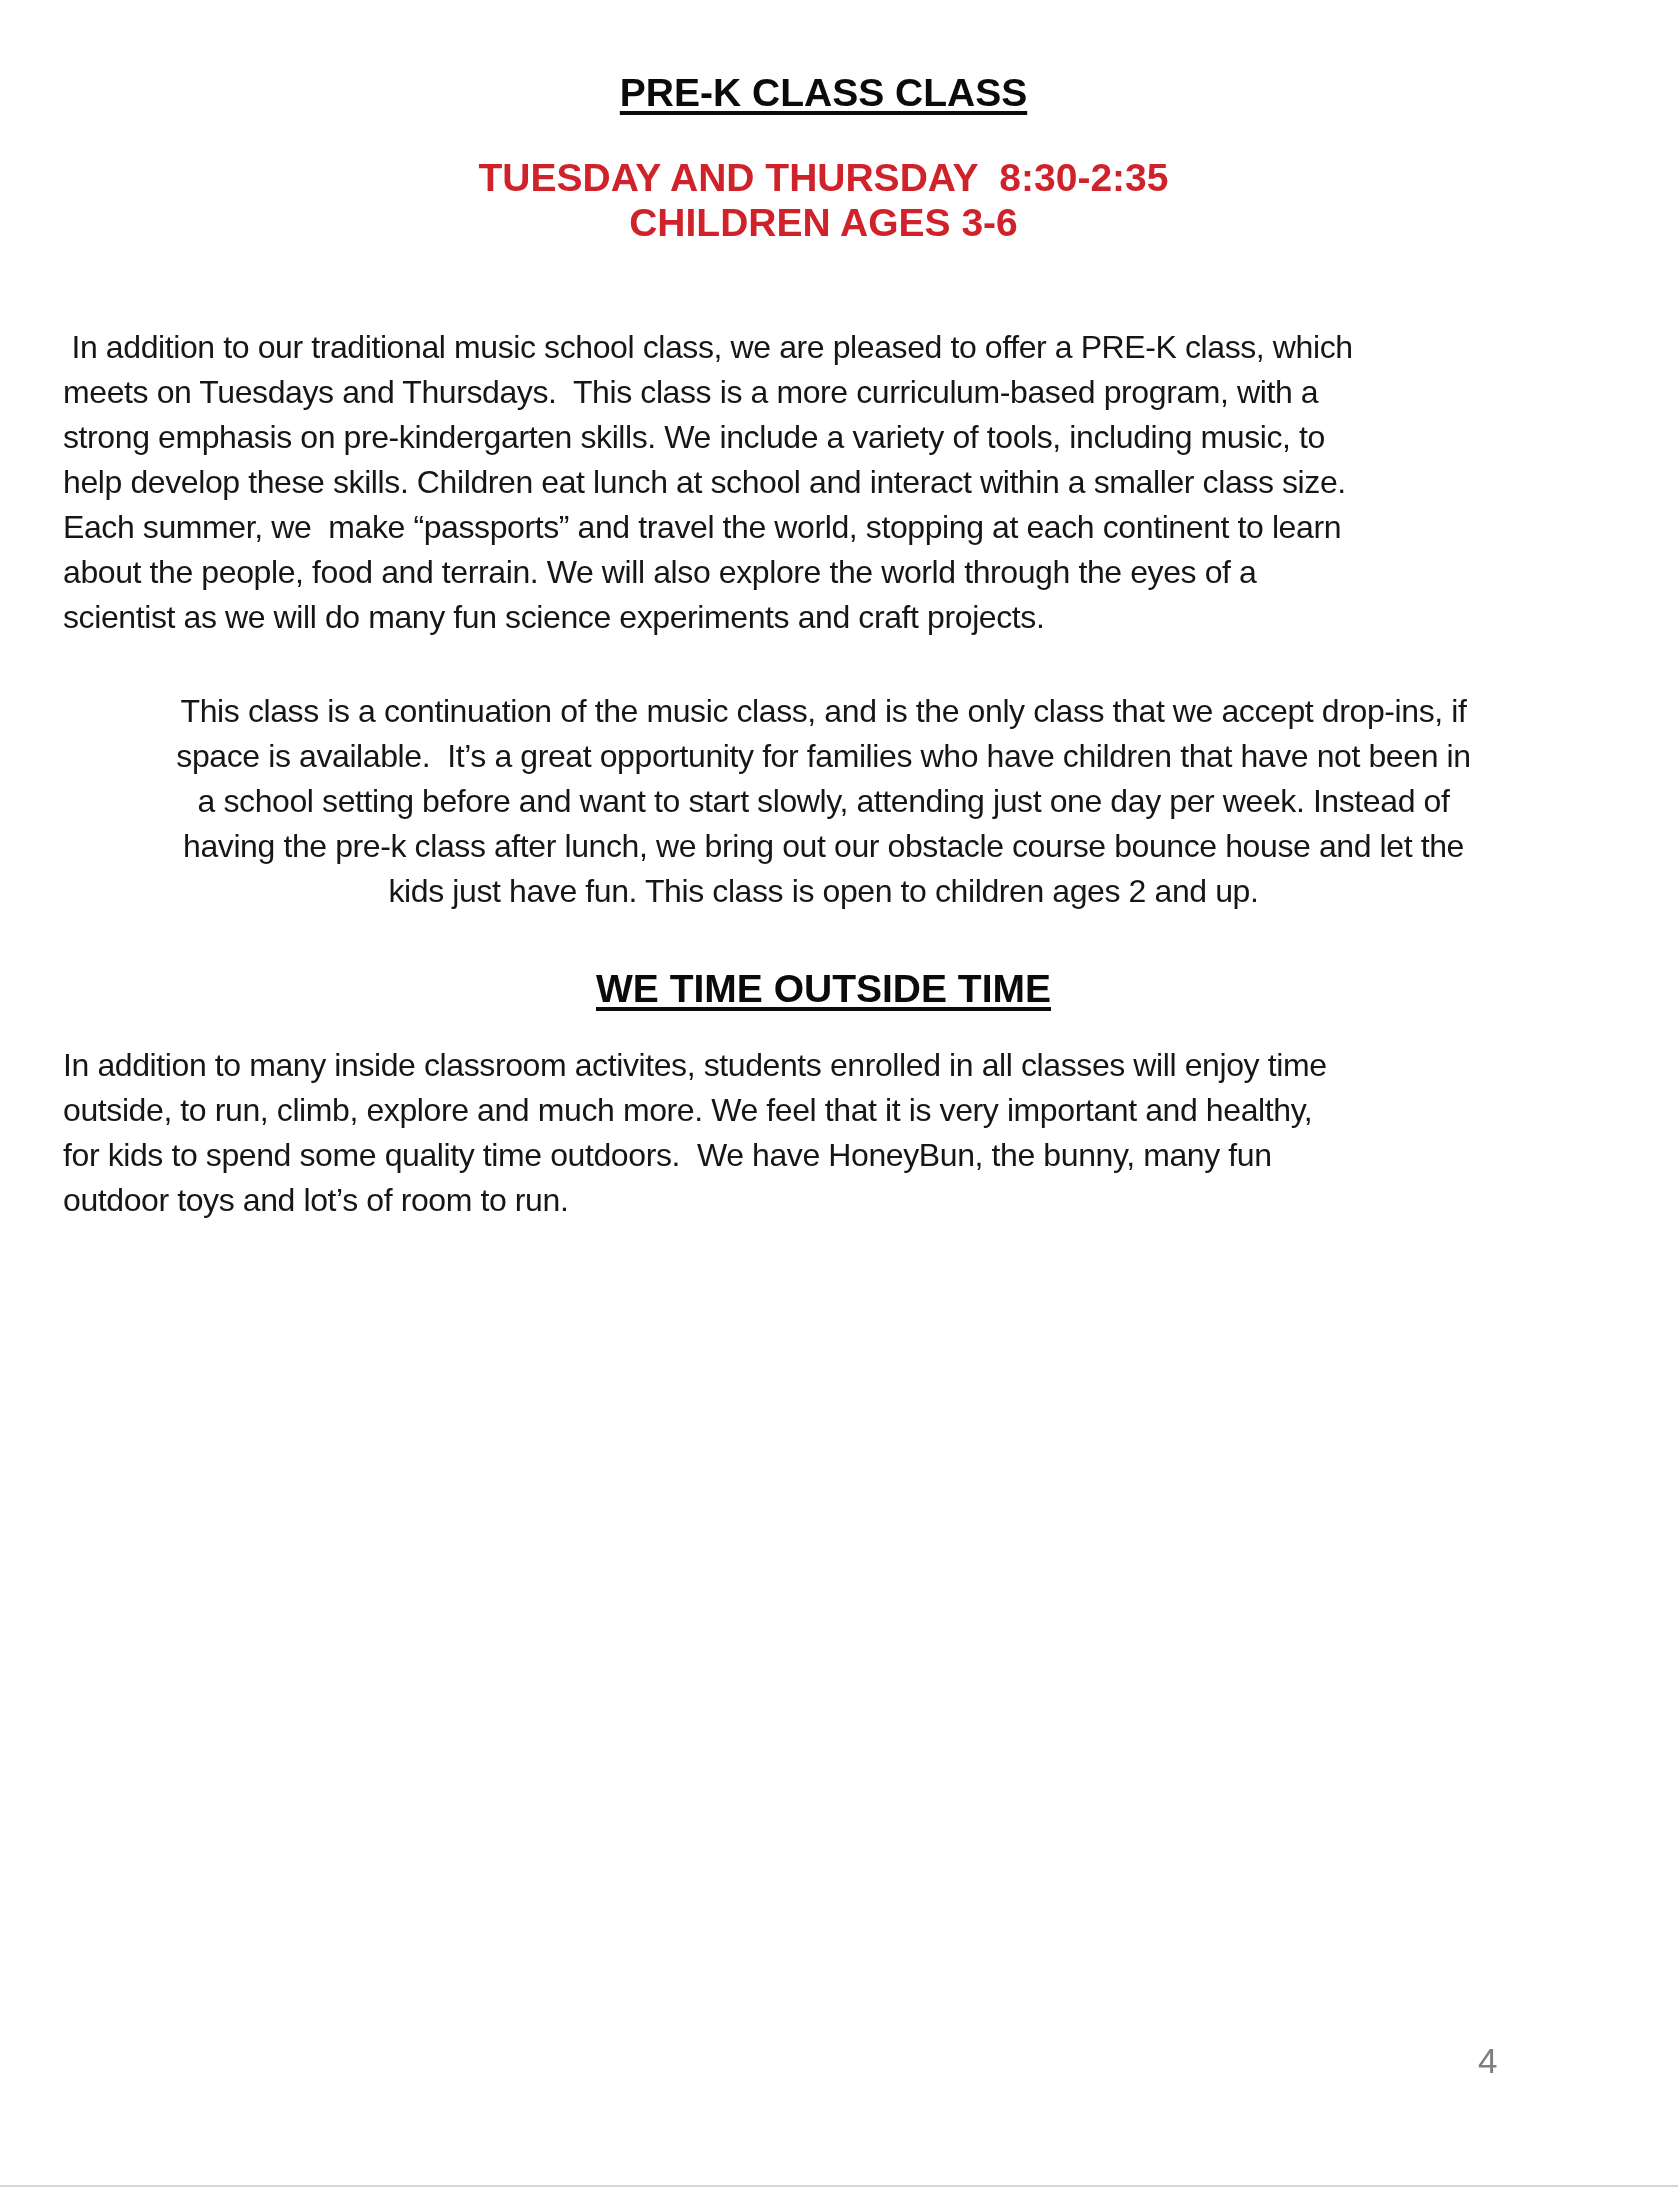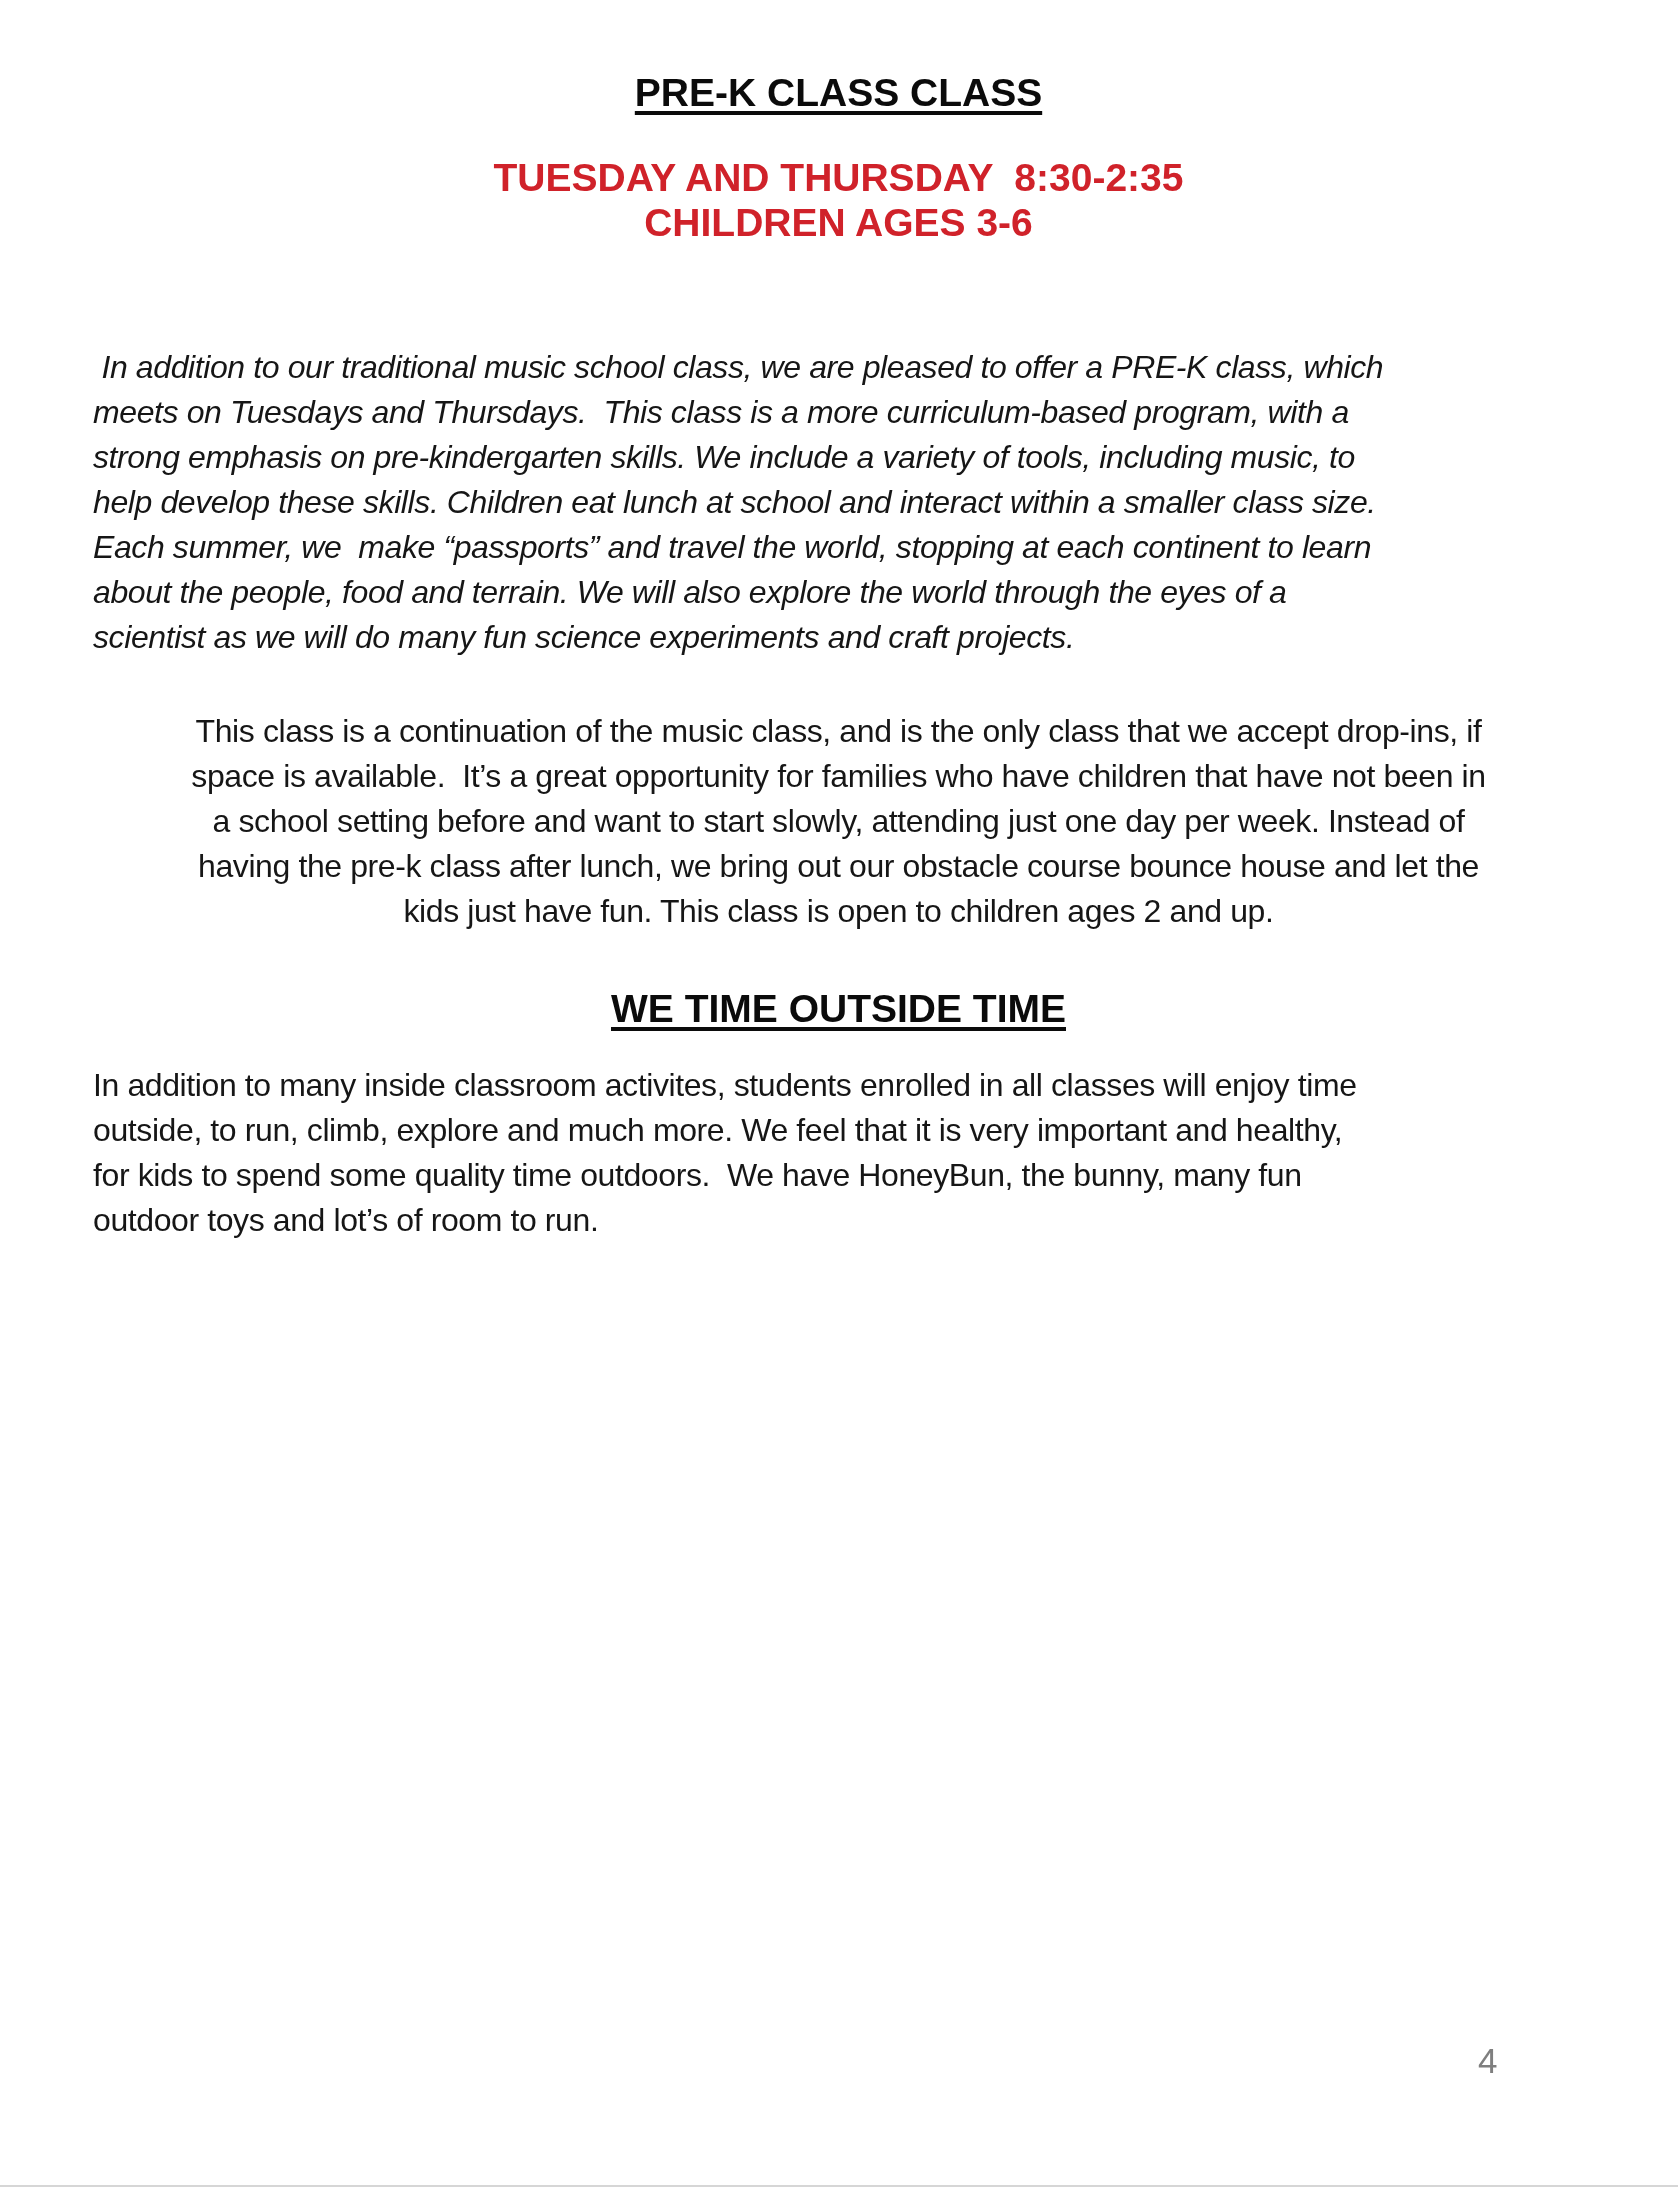--- a/index.html
+++ b/index.html
@@ -8,21 +8,21 @@
     width: 1679px;
     height: 2188px;
     background: #ffffff;
     overflow: hidden;
     font-family: "Liberation Sans", sans-serif;
     color: #151515;
     --accent-red: #d0222a;
     --page-number-gray: #7f7f7f;
     --page-edge-gray: #d6d6d6;
   }
-  .content { padding: 69px 95px 0 93px; }
+  .content { padding: 69px 95px 0 63px; }
   .doc-heading {
     margin: 0;
     font-size: 39px;
     line-height: 47px;
     font-weight: bold;
     text-align: center;
     text-decoration: underline;
     text-decoration-thickness: 3.9px;
     text-underline-offset: 4.9px;
     white-space: pre;
@@ -39,21 +39,21 @@
   }
   .body-text {
     margin: 0;
     font-size: 32px;
     line-height: 45px;
     letter-spacing: -0.4px;
     white-space: pre;
     color: #161616;
   }
   .mt-schedule-1 { margin-top: 39px; }
-  .mt-body-1    { margin-top: 100px; font-style: italic; }
+  .mt-body-1    { margin-top: 80px; }
   .mt-heading-2 { margin-top: 47px; }
   .mt-schedule-2{ margin-top: 59px; }
   .mt-body-2    { margin-top: 49px; text-align: center; }
   .mt-heading-3 { margin-top: 51px; }
   .mt-body-3    { margin-top: 31px; }
   .page-number {
     position: absolute;
     top: 2041px;
     left: 1478px;
     font-size: 35px;

